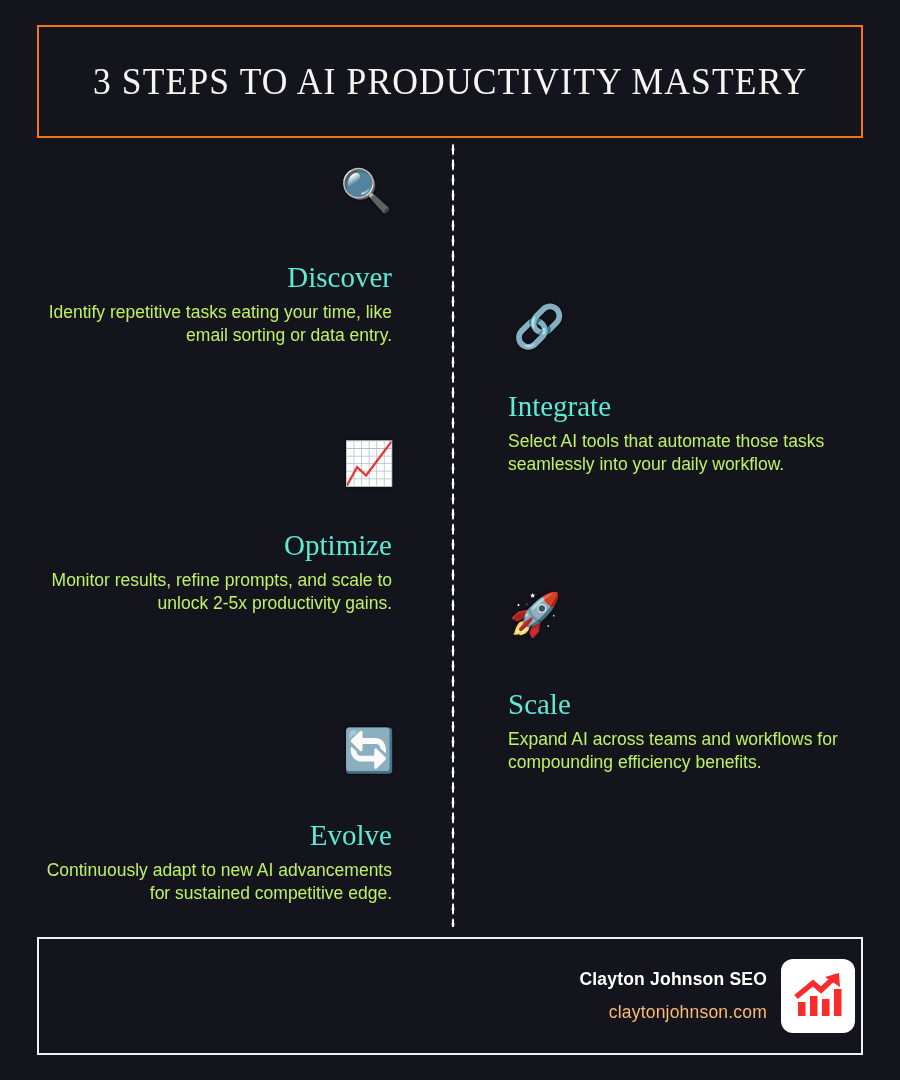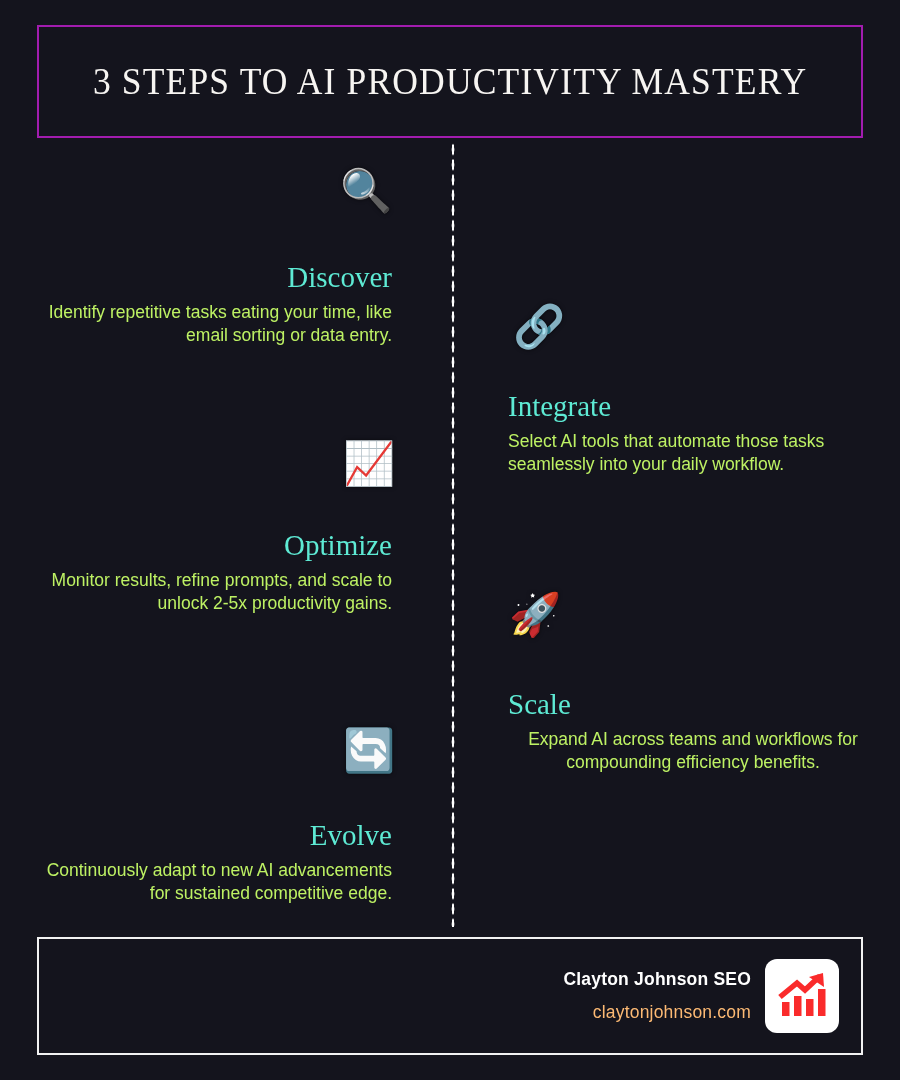--- a/index.html
+++ b/index.html
@@ -15,21 +15,21 @@
     position: relative;
   }
 
   
   .title-box {
     position: absolute;
     left: 37px;
     top: 25px;
     width: 826px;
     height: 113px;
-    border: 2px solid #a21caf;
+    border: 2px solid #f97316;
     box-sizing: border-box;
     display: flex;
     align-items: center;
     justify-content: center;
   }
   .title-text {
     font-family: "Liberation Serif", serif;
     font-size: 37px;
     letter-spacing: 1.2px;
     color: #f7f5f2;
@@ -101,21 +101,21 @@
     position: absolute;
     left: 37px;
     top: 937px;
     width: 826px;
     height: 118px;
     border: 2px solid #f2f2f2;
     box-sizing: border-box;
     display: flex;
     align-items: center;
     justify-content: flex-end;
-    padding-right: 22px;
+    padding-right: 6px;
   }
   .footer-text {
     text-align: right;
     margin-right: 14px;
   }
   .brand-name {
     font-size: 17.5px;
     font-weight: bold;
     color: #ffffff;
     letter-spacing: 0.2px;
@@ -164,21 +164,21 @@
   <div class="icon" style="left:342px; top:443px;">📈</div>
   <div class="connector" style="left:404px; top:468px; width:50px;"></div>
   <div class="heading" style="top:529px;">Optimize</div>
   <div class="body" style="top:569px;">Monitor results, refine prompts, and scale to unlock 2-5x productivity gains.</div>
 </div>
 
 <div class="step right" style="top:0;">
   <div class="icon" style="left:508px; top:594px;">🚀</div>
   <div class="connector" style="left:453px; top:619px; width:50px;"></div>
   <div class="heading" style="top:688px;">Scale</div>
-  <div class="body" style="top:728px;text-align:center;">Expand AI across teams and workflows for compounding efficiency benefits.</div>
+  <div class="body" style="top:728px;">Expand AI across teams and workflows for compounding efficiency benefits.</div>
 </div>
 
 <div class="step left" style="top:0;">
   <div class="icon" style="left:342px; top:730px;">🔄</div>
   <div class="connector" style="left:404px; top:755px; width:50px;"></div>
   <div class="heading" style="top:819px;">Evolve</div>
   <div class="body" style="top:859px;">Continuously adapt to new AI advancements for sustained competitive edge.</div>
 </div>
 
 <div class="footer-box">

